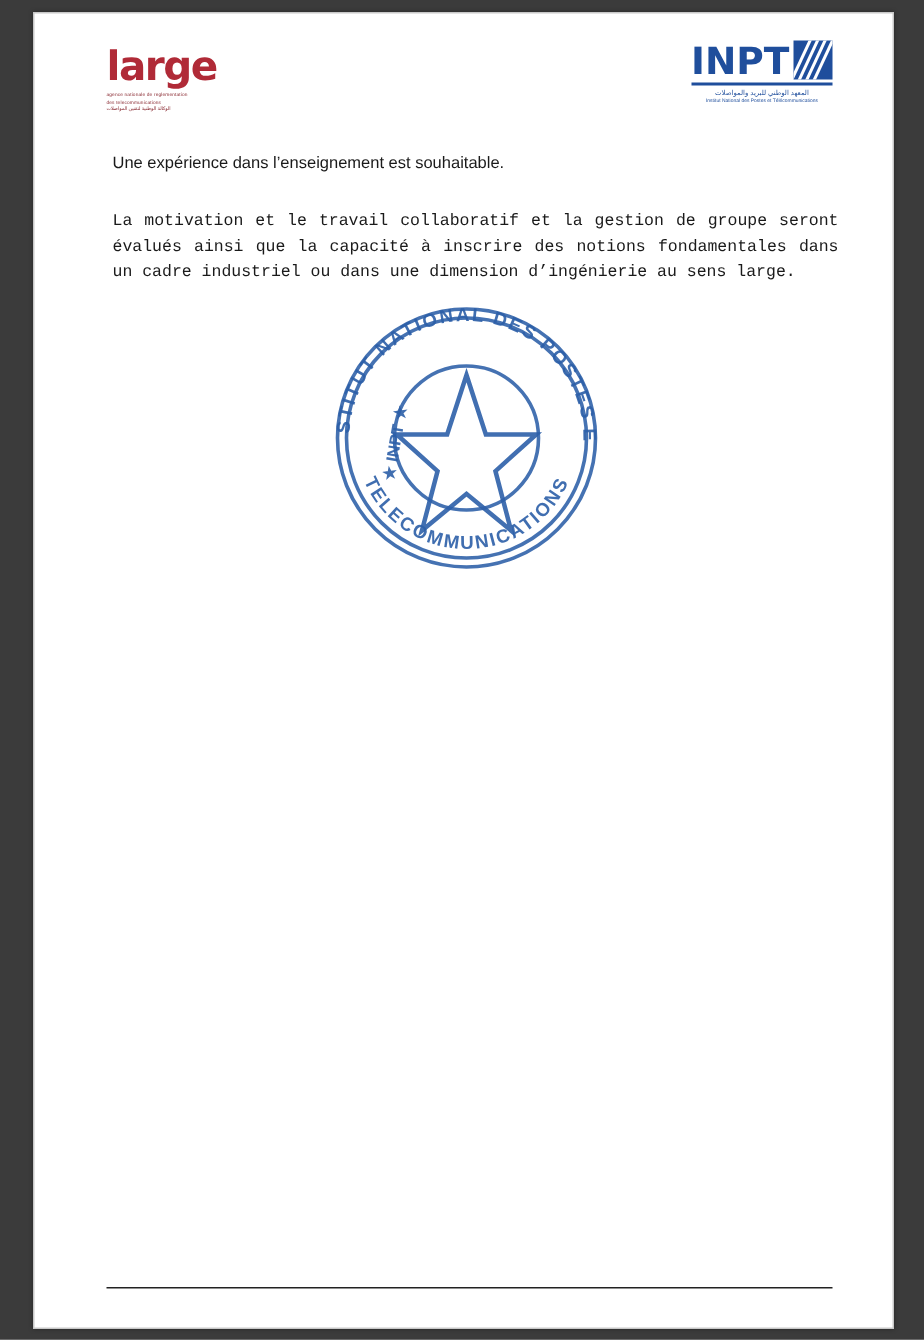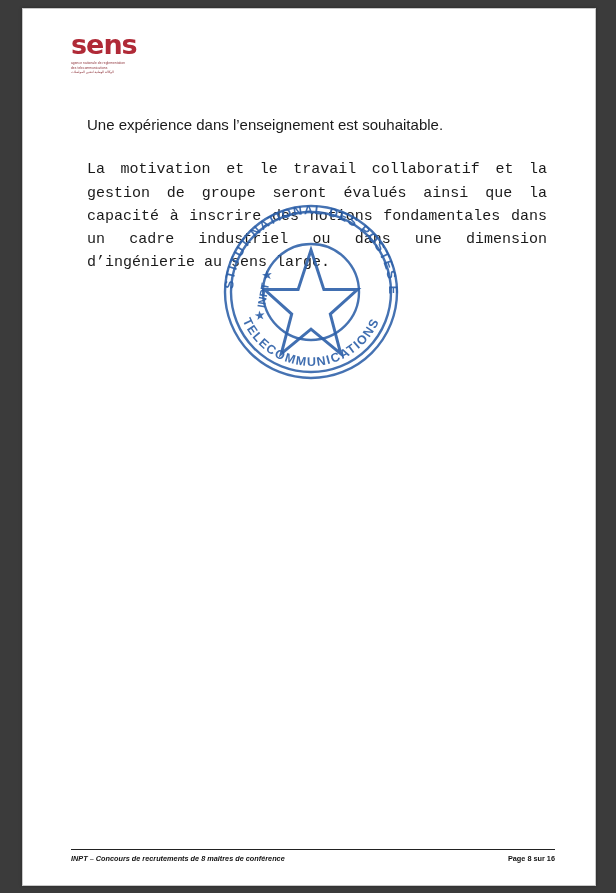--- a/index.html
+++ b/index.html
@@ -115,24 +115,24 @@
 
   
   .body-text {
     position: absolute;
     left: 48px;
     top: 88px;
     width: 492px;
     color: #1a1a1a;
   }
   .para {
-    font-size: 15px;
+    font-size: 11px;
     line-height: 1.55;
     text-align: justify;
-    margin: 16px;
+    margin: 4px;
   }
   .para + .para { margin-top: 22px; font-family: Liberation Mono, monospace; }
 
   
   .stamp {
     position: absolute;
     left: 188px;
     top: 183px;
     width: 200px;
     height: 200px;
@@ -166,28 +166,42 @@
   }
 </style>
 </head>
 <body>
 
 <div class="page">
 
   <div class="header">
 
     <div class="anrt-logo">
-      <div class="anrt-word">sens</div>
+      <div class="anrt-word">large</div>
       <div class="anrt-sub">
         <div>agence nationale de reglementation</div>
         <div>des telecommunications</div>
         <div>الوكالة الوطنية لتقنين المواصلات</div>
       </div>
     </div>
 
+    <div class="inpt-logo">
+      <div class="inpt-row">
+        <div class="inpt-word">INPT</div>
+        <div class="inpt-mark">
+          <div class="sl" style="left:4px"></div>
+          <div class="sl" style="left:9px"></div>
+          <div class="sl" style="left:14px"></div>
+          <div class="sl" style="left:19px"></div>
+        </div>
+      </div>
+      <div class="inpt-underline"></div>
+      <div class="inpt-ar">المعهد الوطني للبريد والمواصلات</div>
+      <div class="inpt-fr">Institut National des Postes et Télécommunications</div>
+    </div>
 
   </div>
 
   <div class="body-text">
     <p class="para">Une expérience dans l’enseignement est souhaitable.</p>
     <p class="para">La motivation et le travail collaboratif et la gestion de groupe seront évalués ainsi que la capacité à inscrire des notions fondamentales dans un cadre industriel ou dans une dimension d’ingénierie au sens large.</p>
   </div>
 
   <div class="stamp">
     <svg width="200" height="200" viewBox="0 0 200 200" aria-hidden="true">
@@ -211,19 +225,15 @@
       </g>
       <g fill="#2c5fa8" opacity="0.9" font-family="'Liberation Sans', sans-serif" font-weight="bold" font-size="11">
         <text x="56" y="104" transform="rotate(-80 56 104)" text-anchor="middle">★ INPT ★</text>
       </g>
       <polygon points="100,58 112.9,97.6 146.5,97.6 119.3,122.1 129.7,161.7 100,137.2 70.3,161.7 80.7,122.1 53.5,97.6 87.1,97.6" fill="none" stroke="#2c5fa8" stroke-width="3" opacity="0.9"></polygon>
     </svg>
   </div>
 
   <div class="footer">
     <div class="footer-rule"></div>
-    <div class="footer-row">
-      <span class="footer-left">INPT – Concours de recrutements de 8 maitres de conférence</span>
-      <span class="footer-right">Page 8 sur 16</span>
-    </div>
   </div>
 
 </div>
 
 </body></html>

